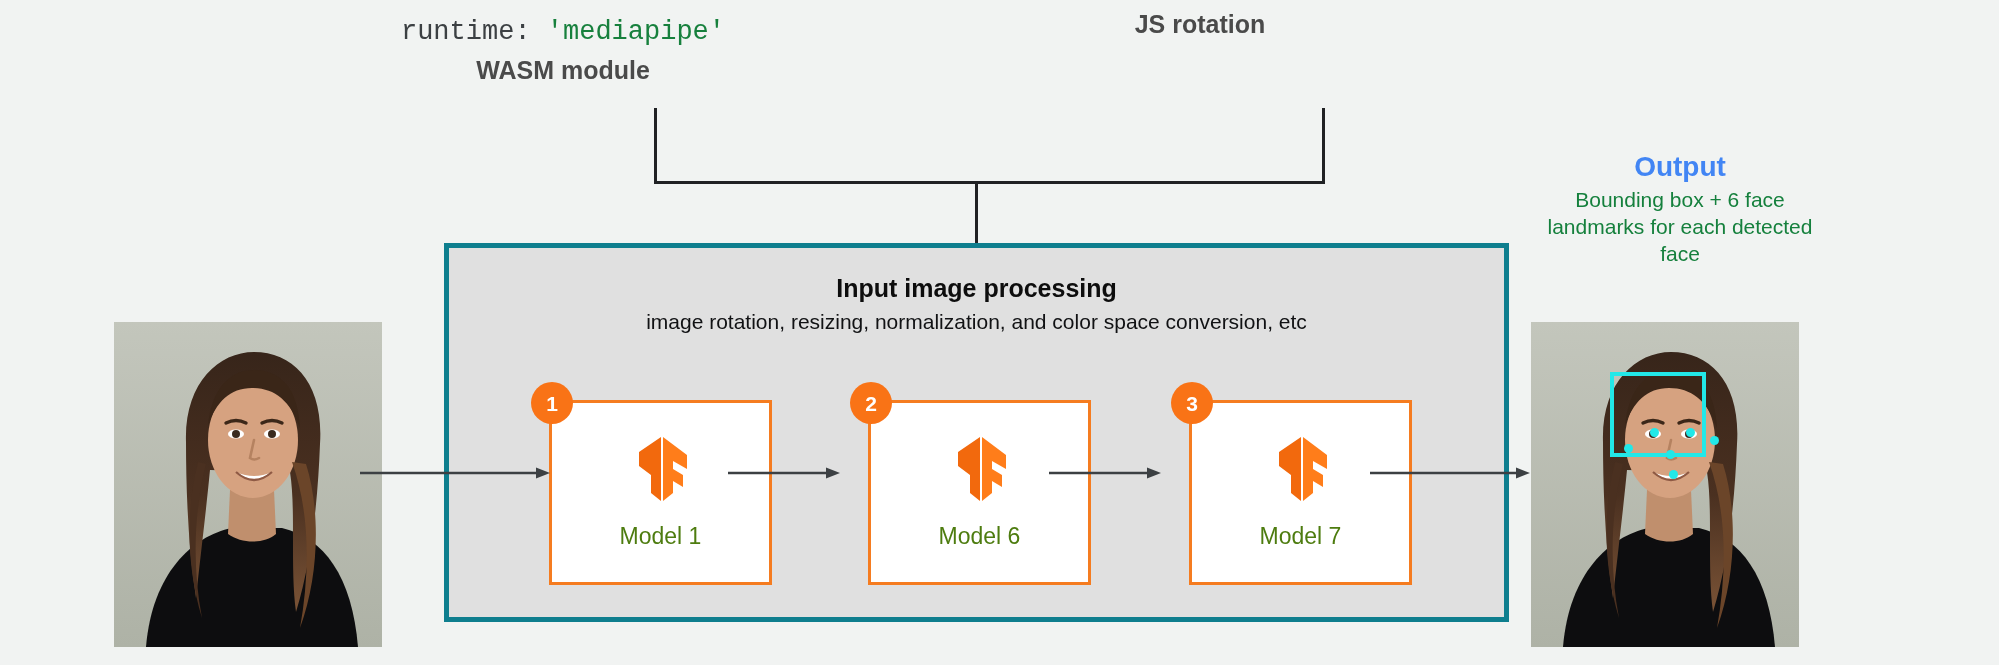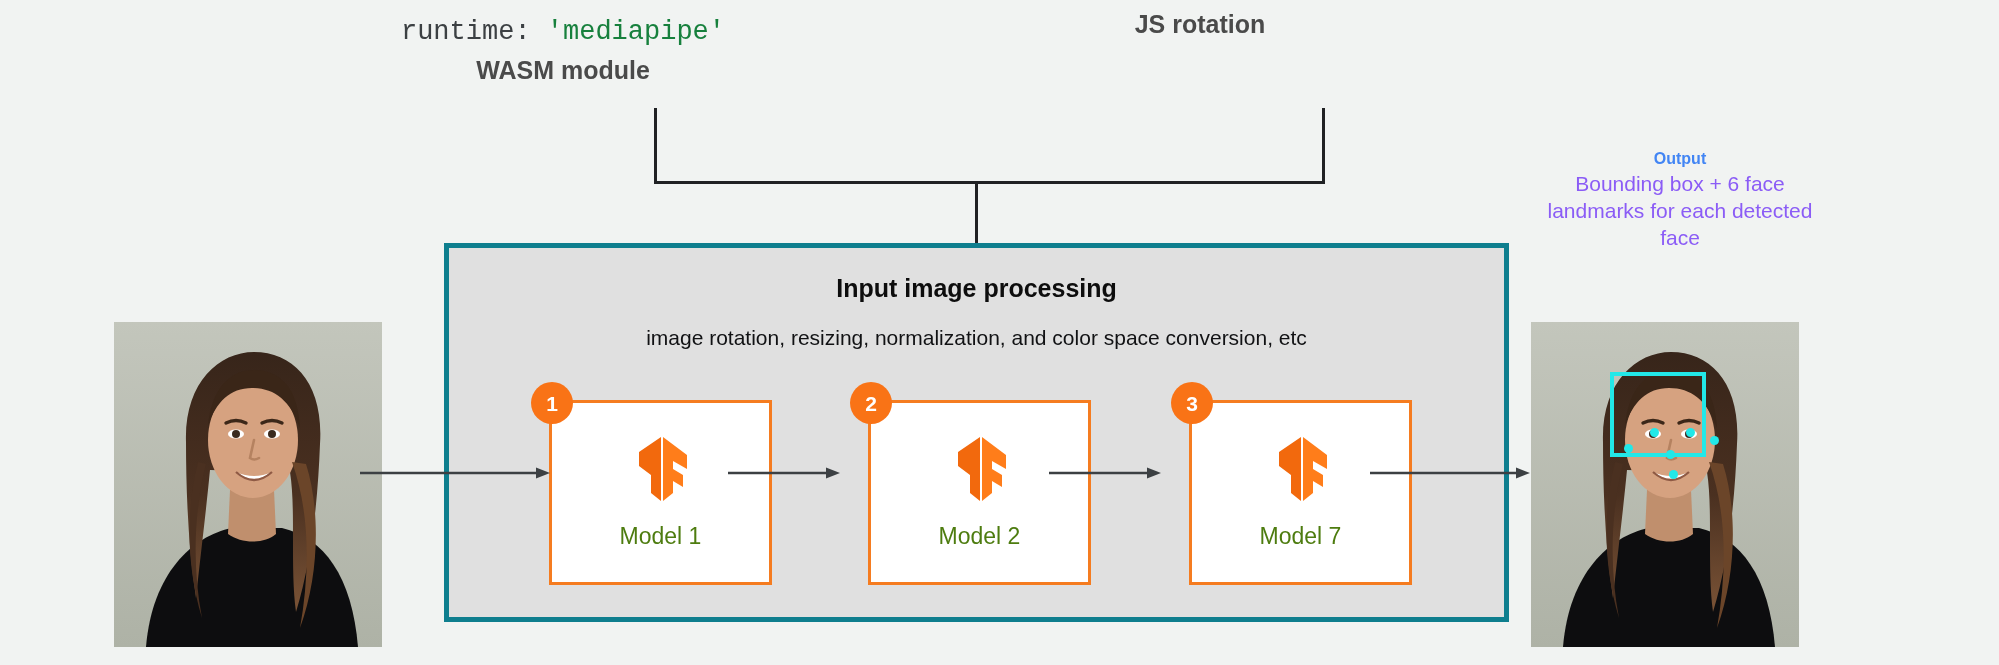--- a/index.html
+++ b/index.html
@@ -47,28 +47,28 @@
   
   .conn { position: absolute; background: #202124; }
   #conn-left-v   { left: 654px;  top: 108px; width: 3px;  height: 76px; }
   #conn-right-v  { left: 1322px; top: 108px; width: 3px;  height: 76px; }
   #conn-hbar     { left: 654px;  top: 181px; width: 671px; height: 3px; }
   #conn-stem     { left: 975px;  top: 181px; width: 3px;  height: 63px; }
 
   
   .side-label { position: absolute; text-align: center; }
   .side-title {
-    font-size: 16px;
+    font-size: 28px;
     font-weight: bold;
     color: #4285f4;
     line-height: 1.35;
   }
   .side-desc {
     font-size: 21px;
-    color: #8b5cf6;
+    color: #15803d;
     line-height: 1.3;
   }
   #label-input  { left: 90px;  top: 180px; width: 272px; }
   #label-output { left: 1530px; top: 148px; width: 300px; }
 
   
   #pipeline {
     position: absolute;
     left: 444px;
     top: 243px;
@@ -87,21 +87,21 @@
   .pipeline-title {
     font-size: 25px;
     font-weight: bold;
     color: #0d0d0d;
     line-height: 1.35;
   }
   .pipeline-sub {
     font-size: 21px;
     color: #111214;
     line-height: 1.35;
-    margin-top: 18px;
+    margin-top: 2px;
   }
 
   
   .model-box {
     position: absolute;
     top: 152px;
     width: 223px;
     height: 185px;
     background: #ffffff;
     border: 3px solid #f57c20;
@@ -299,21 +299,21 @@
       </svg>
       <div class="model-label">Model 1</div>
     </div>
 
     <div class="model-box" id="model-box-2">
       <div class="model-badge">2</div>
       <svg class="model-logo" viewBox="0 0 62 68">
         <path d="M31 2 L31 66 L21 58 L21 40 L9 31 L9 17 Z" fill="#f2690d"></path>
         <path d="M33 2 L33 66 L43 58 L43 46 L53 52 L53 40 L43 34 L43 26 L57 34 L57 20 Z" fill="#ff7d1a"></path>
       </svg>
-      <div class="model-label">Model 2</div>
+      <div class="model-label">Model 6</div>
     </div>
 
     <div class="model-box" id="model-box-3">
       <div class="model-badge">3</div>
       <svg class="model-logo" viewBox="0 0 62 68">
         <path d="M31 2 L31 66 L21 58 L21 40 L9 31 L9 17 Z" fill="#f2690d"></path>
         <path d="M33 2 L33 66 L43 58 L43 46 L53 52 L53 40 L43 34 L43 26 L57 34 L57 20 Z" fill="#ff7d1a"></path>
       </svg>
       <div class="model-label">Model 7</div>
     </div>

